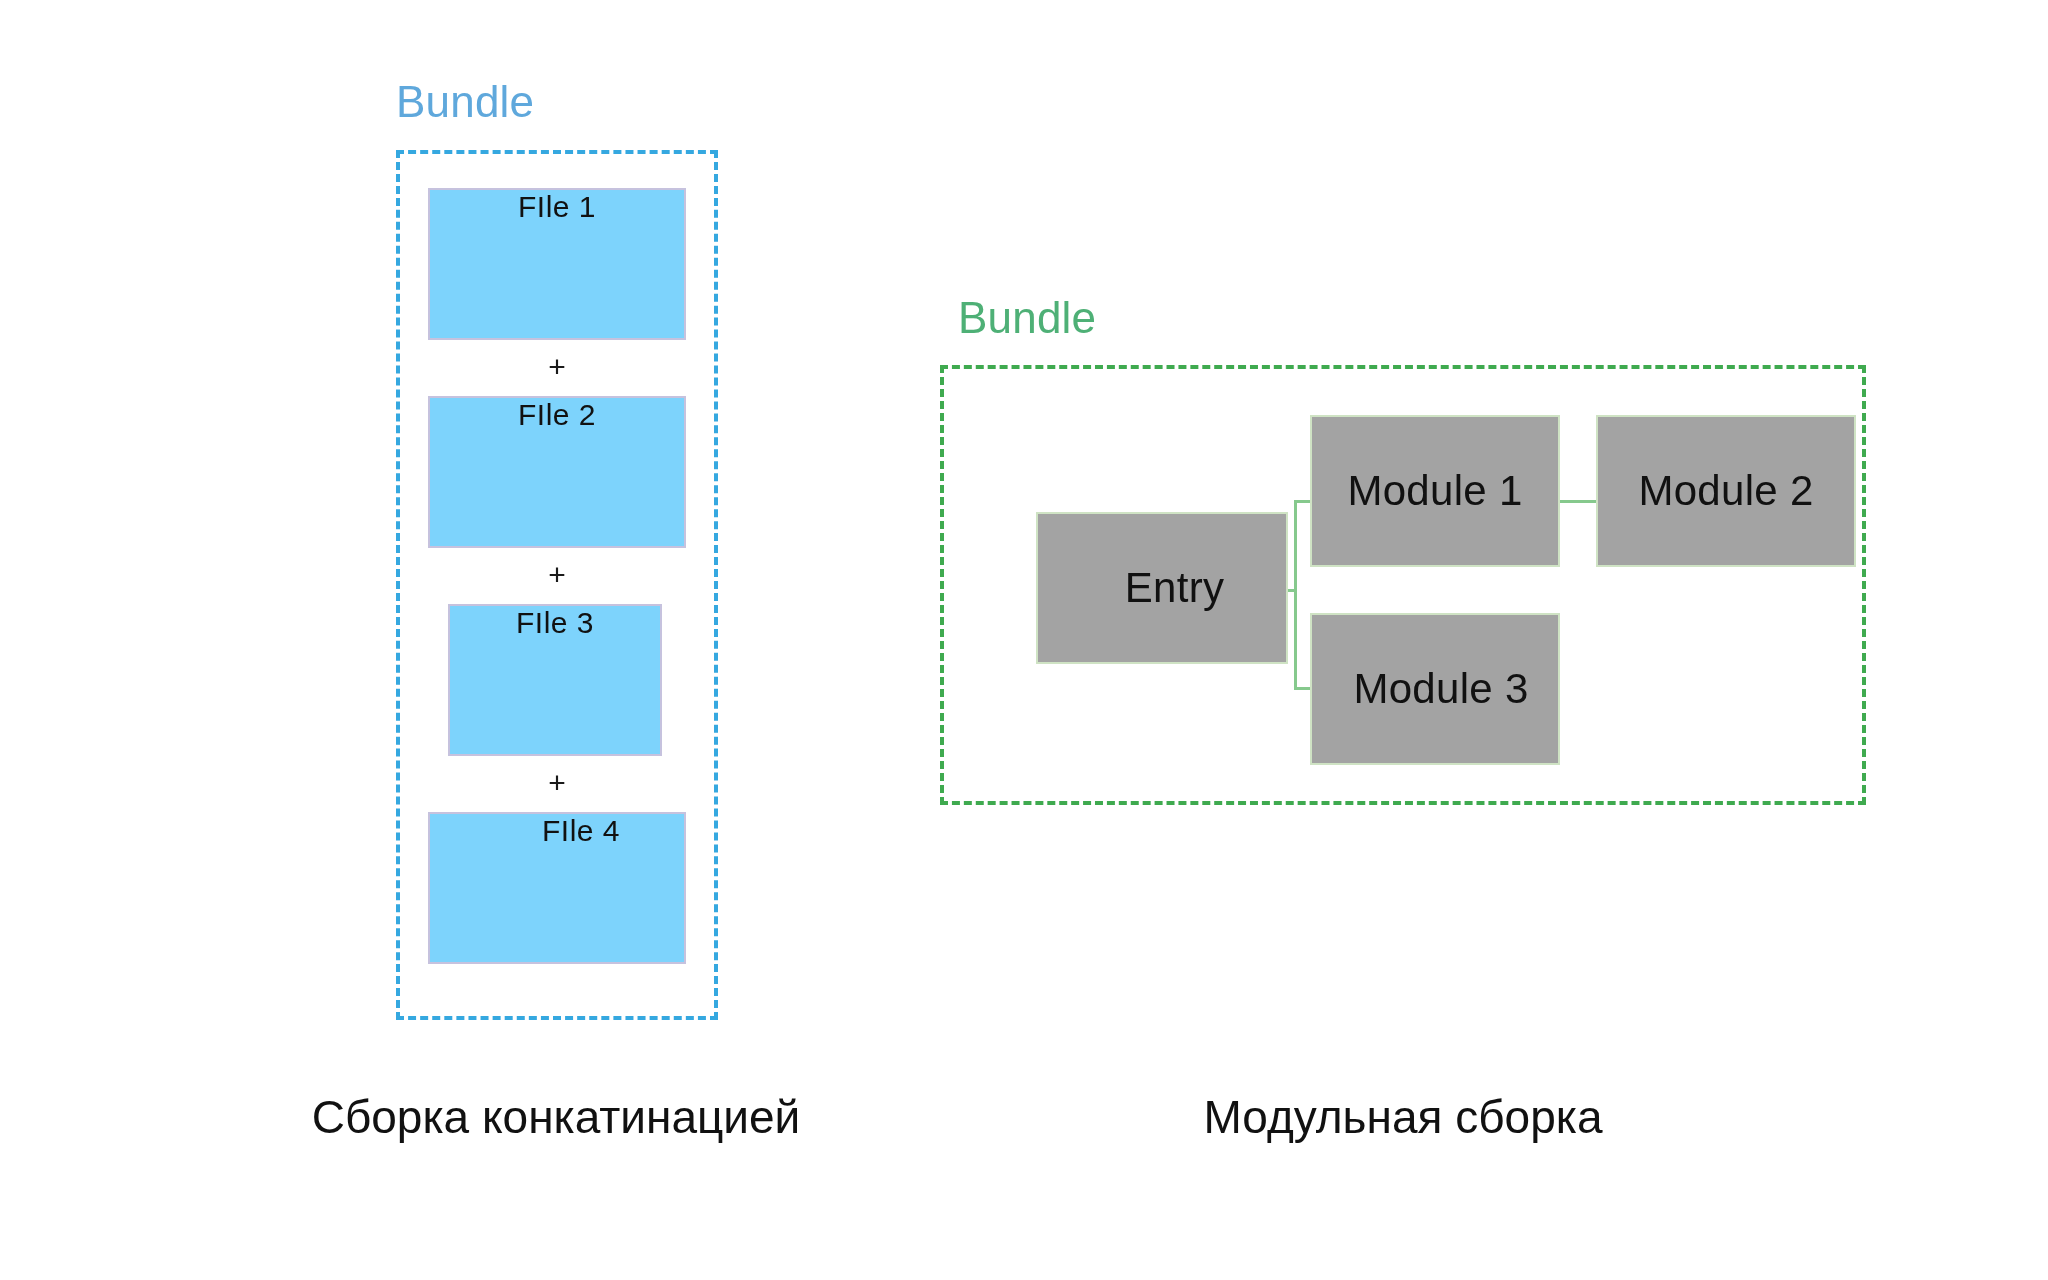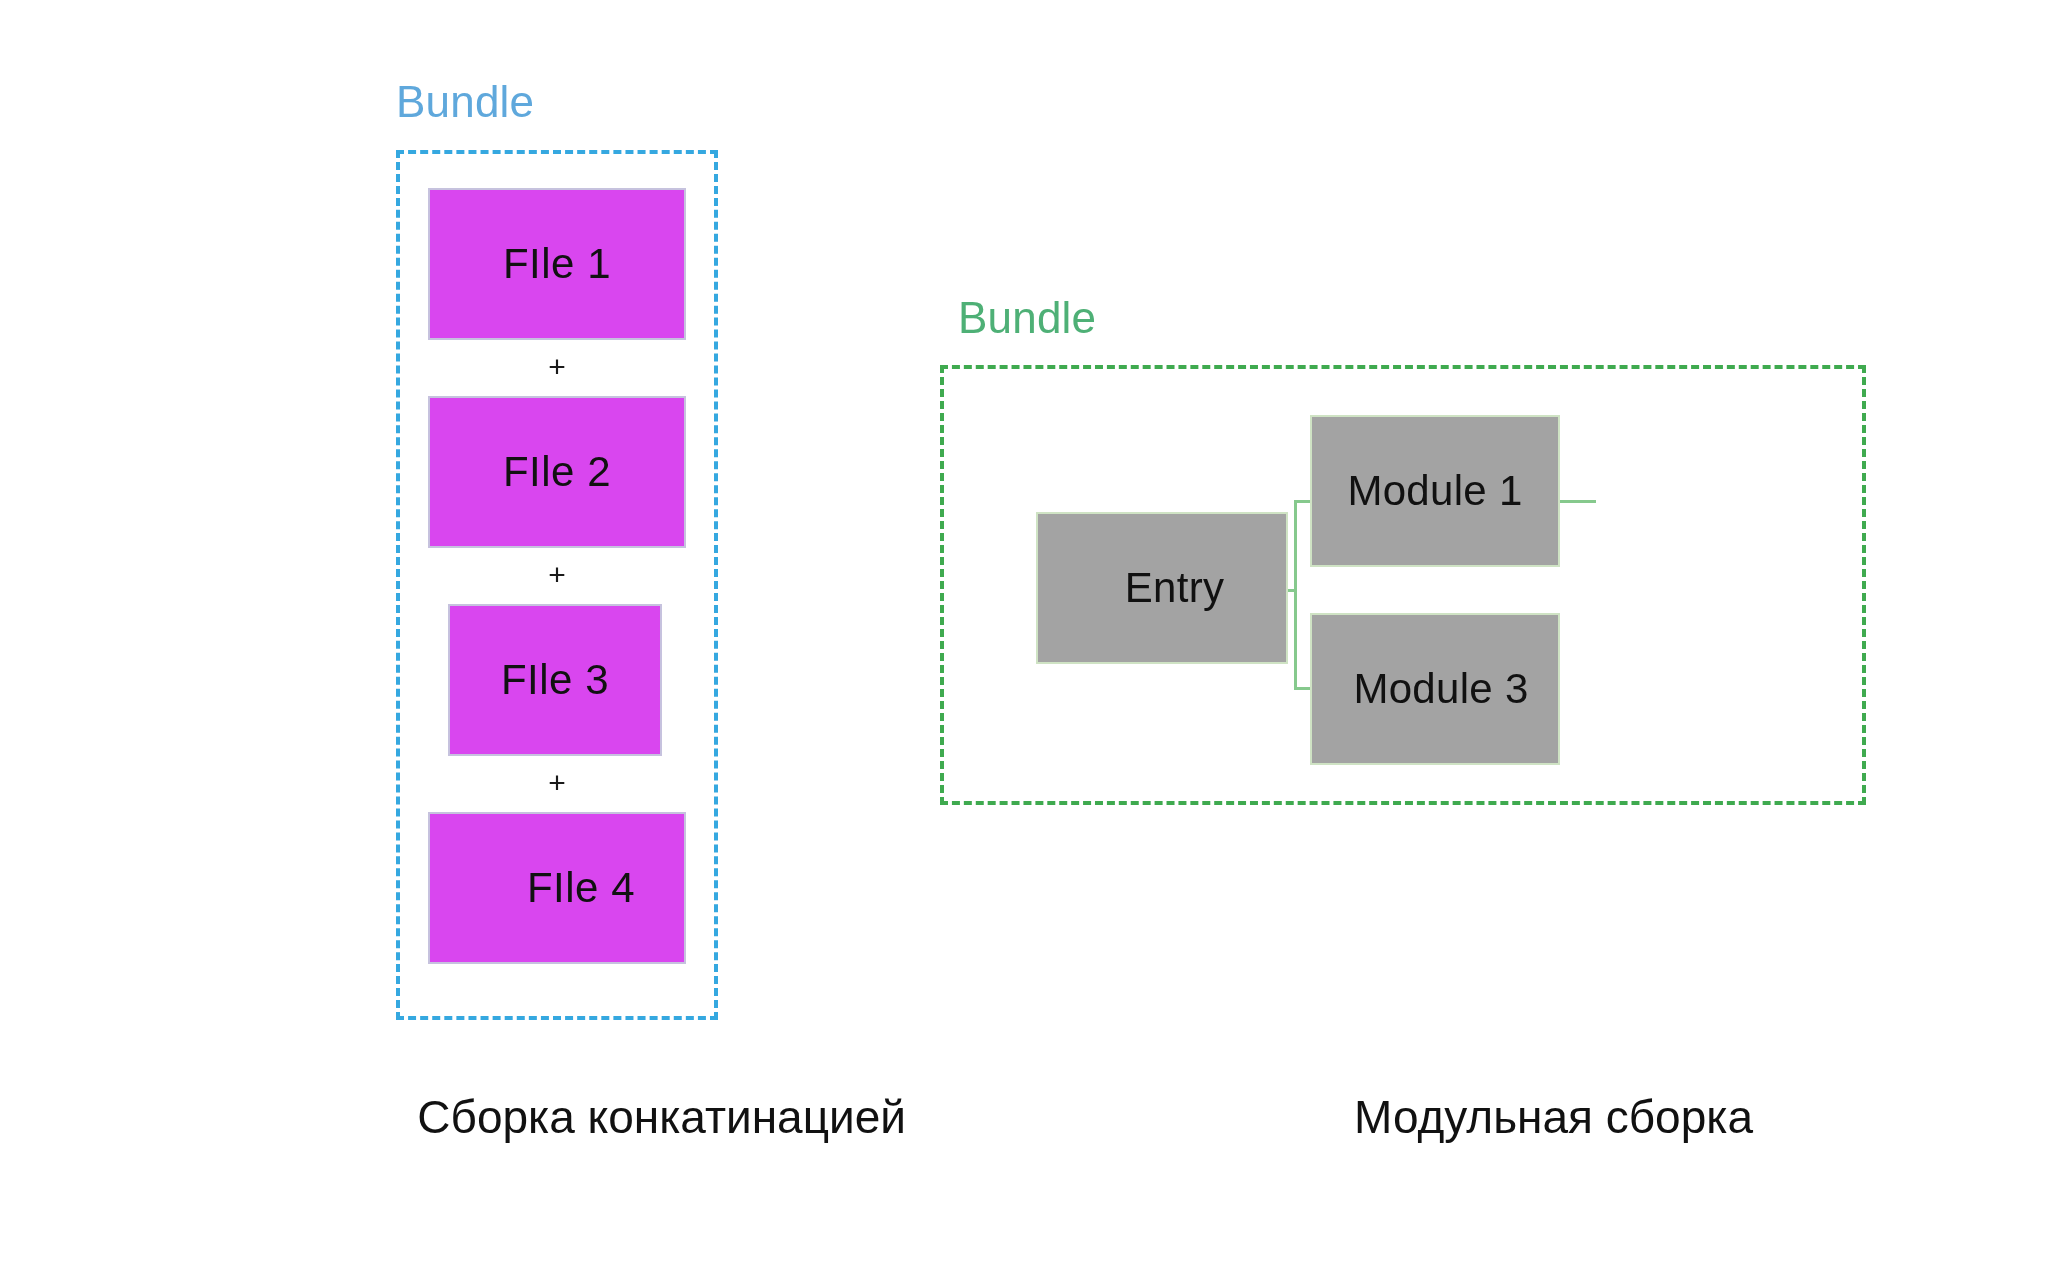--- a/index.html
+++ b/index.html
@@ -44,26 +44,25 @@
   .bundle-frame.blue {
     border: 4px dashed #35a8e0;
   }
   .bundle-frame.green {
     border: 4px dashed #3faa4f;
   }
 
   
   .file-box {
     box-sizing: border-box;
-    background: #d946ef;
+    background: #7dd3fc;
     border: 2px solid #c6c2de;
     display: flex;
-    align-items: center;
     justify-content: center;
-    font-size: 42px;
+    font-size: 30px;
     color: #111111;
     letter-spacing: 0.5px;
   }
   .plus-sign {
     display: flex;
     align-items: center;
     justify-content: center;
     font-size: 30px;
     line-height: 1;
     color: #1a1a1a;
@@ -88,21 +87,21 @@
     background: #86c98d;
   }
   .conn.h { height: 3px; }
   .conn.v { width: 3px; }
 
   
   .caption {
     font-size: 46px;
     color: #111111;
     white-space: nowrap;
-    text-align: right;
+    text-align: center;
     line-height: 1;
   }
 </style>
 </head>
 <body>
 
 <div class="stage">
 
   <div class="abs bundle-label blue" style="left:396px; top:80px;">Bundle</div>
 
@@ -147,20 +146,23 @@
   <div class="abs conn h" style="left:1560px; top:500px; width:36px;"></div>
 
   <div class="abs module-box" style="left:1036px; top:512px; width:252px; height:152px;padding-left:25px;">
     <span>Entry</span>
   </div>
 
   <div class="abs module-box" style="left:1310px; top:415px; width:250px; height:152px;">
     <span>Module 1</span>
   </div>
 
+  <div class="abs module-box" style="left:1596px; top:415px; width:260px; height:152px;">
+    <span>Module 2</span>
+  </div>
 
   <div class="abs module-box" style="left:1310px; top:613px; width:250px; height:152px;padding-left:12px;">
     <span>Module 3</span>
   </div>
 
   <div class="abs caption" style="left:1053px; top:1094px; width:700px;">Модульная сборка</div>
 
 </div>
 
 </body></html>

